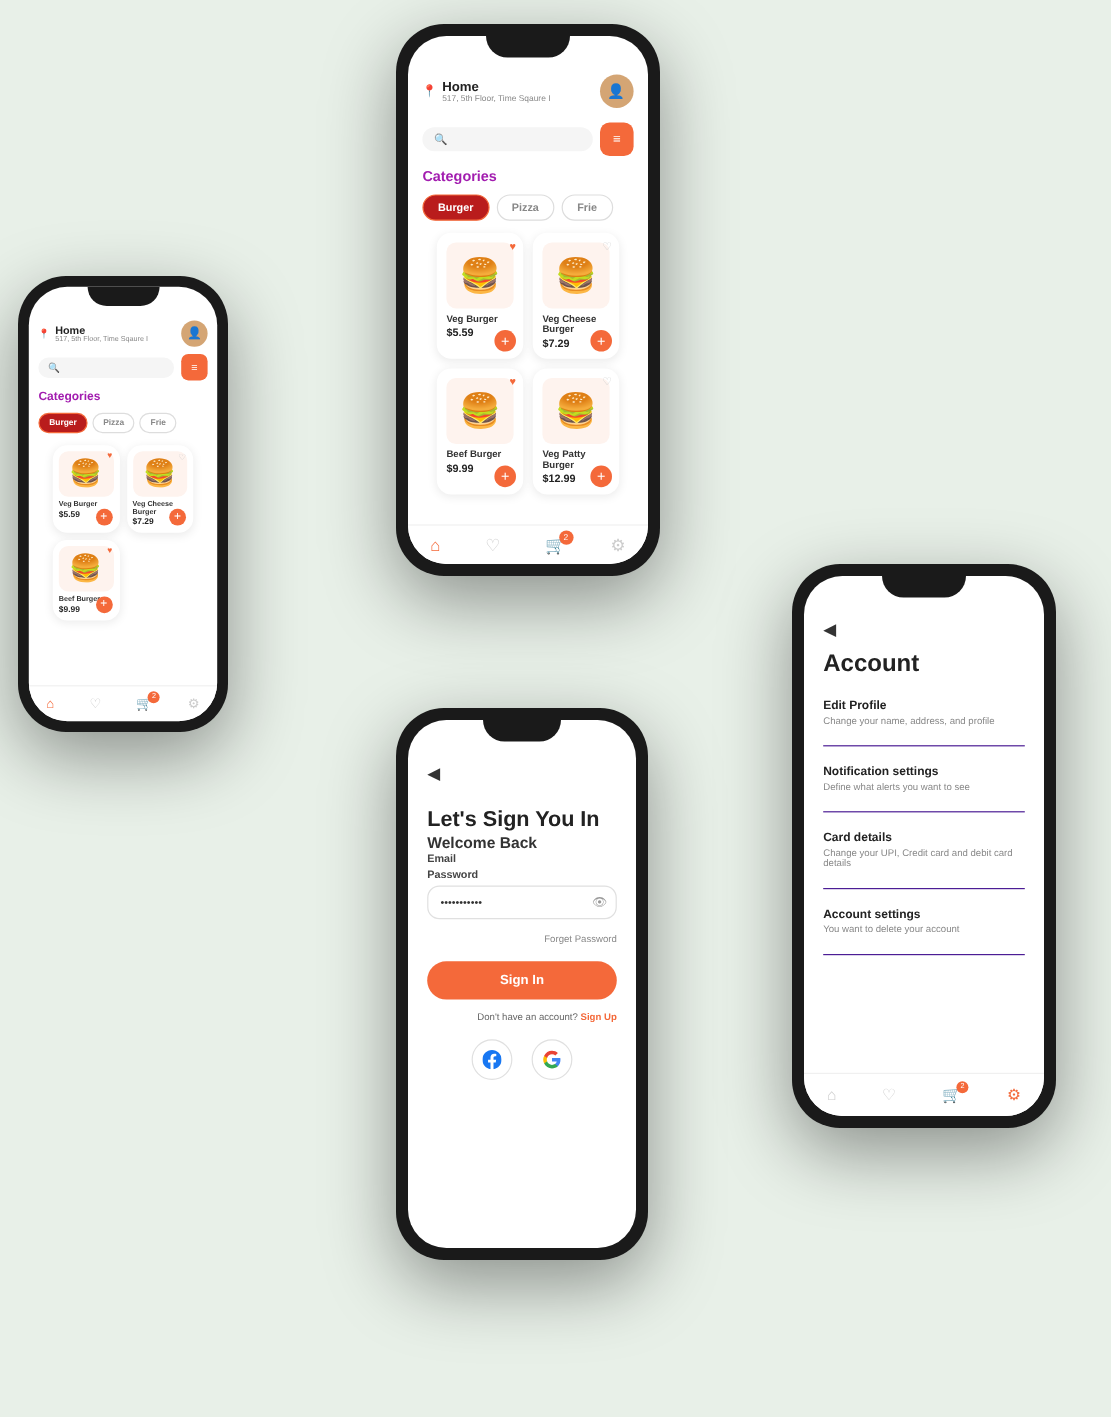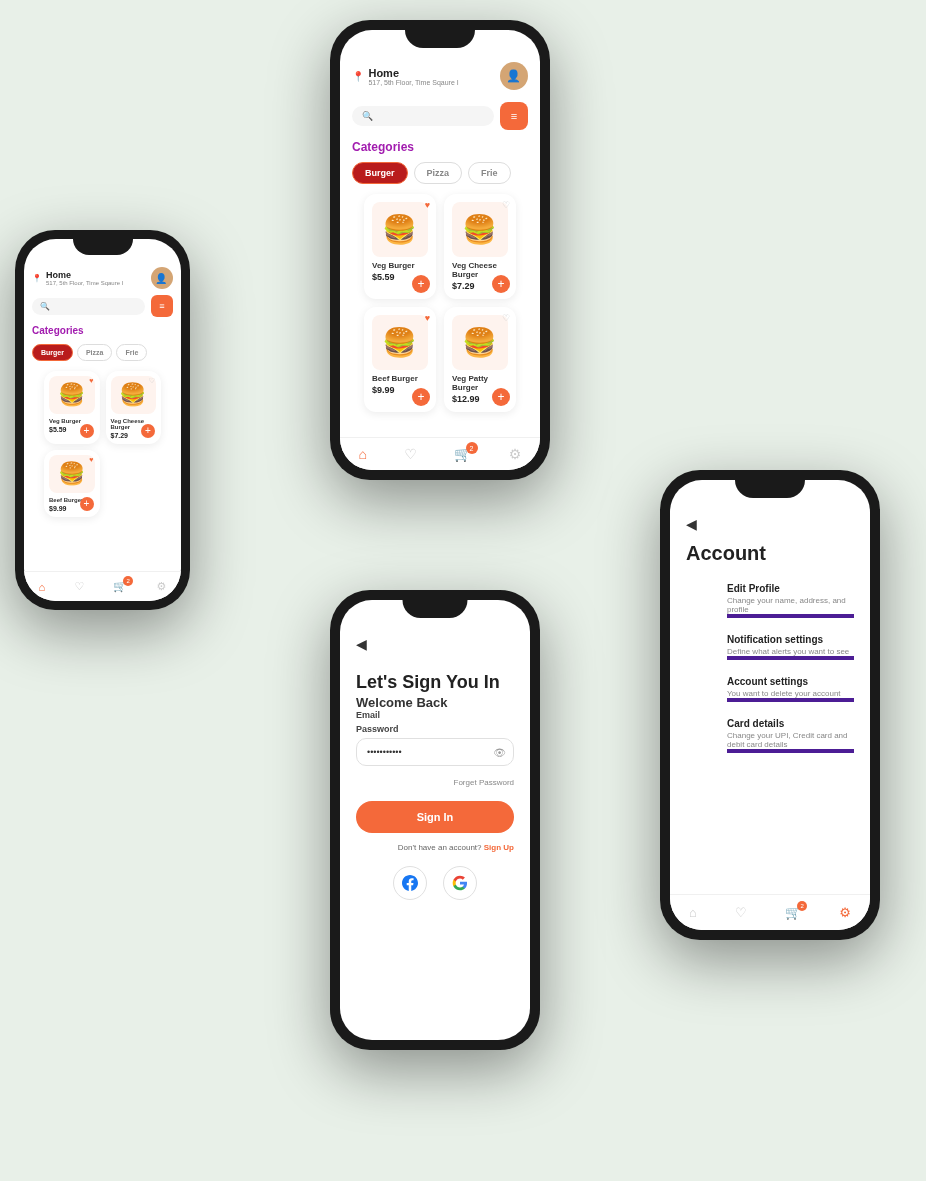--- a/index.html
+++ b/index.html
@@ -422,22 +422,22 @@
       margin-bottom: 10px;
     }
     .settings-title {
       font-size: 20px;
       font-weight: 800;
       color: #222;
       margin-bottom: 18px;
     }
     .settings-item {
       margin-bottom: 16px;
-      border-bottom: 4px solid #4c1d95;
-      margin-left: 41px;
+      padding-bottom: 16px;
+      border-bottom: 1px solid #4c1d95;
     }
     .settings-item:last-of-type {
       border-bottom: none;
     }
     .settings-item-title {
       font-size: 10px;
       font-weight: 700;
       color: #222;
       margin-bottom: 2px;
     }
@@ -651,26 +651,26 @@
 
       <div class="settings-item">
         <div class="settings-item-title">Edit Profile</div>
         <div class="settings-item-desc">Change your name, address, and profile</div>
       </div>
       <div class="settings-item">
         <div class="settings-item-title">Notification settings</div>
         <div class="settings-item-desc">Define what alerts you want to see</div>
       </div>
       <div class="settings-item">
+        <div class="settings-item-title">Card details</div>
+        <div class="settings-item-desc">Change your UPI, Credit card and debit card details</div>
+      </div>
+      <div class="settings-item">
         <div class="settings-item-title">Account settings</div>
         <div class="settings-item-desc">You want to delete your account</div>
-      </div>
-      <div class="settings-item">
-        <div class="settings-item-title">Card details</div>
-        <div class="settings-item-desc">Change your UPI, Credit card and debit card details</div>
       </div>
 
       <div class="settings-bottom-nav">
         <span class="nav-icon" style="font-size:13px;">⌂</span>
         <span class="nav-icon" style="font-size:13px;">♡</span>
         <span class="nav-icon" style="font-size:13px;position:relative;">🛒<span class="nav-badge" style="width:10px;height:10px;font-size:6px;">2</span></span>
         <span class="nav-icon active" style="font-size:13px;color:#f4693a;">⚙</span>
       </div>
     </div>
   </div>

